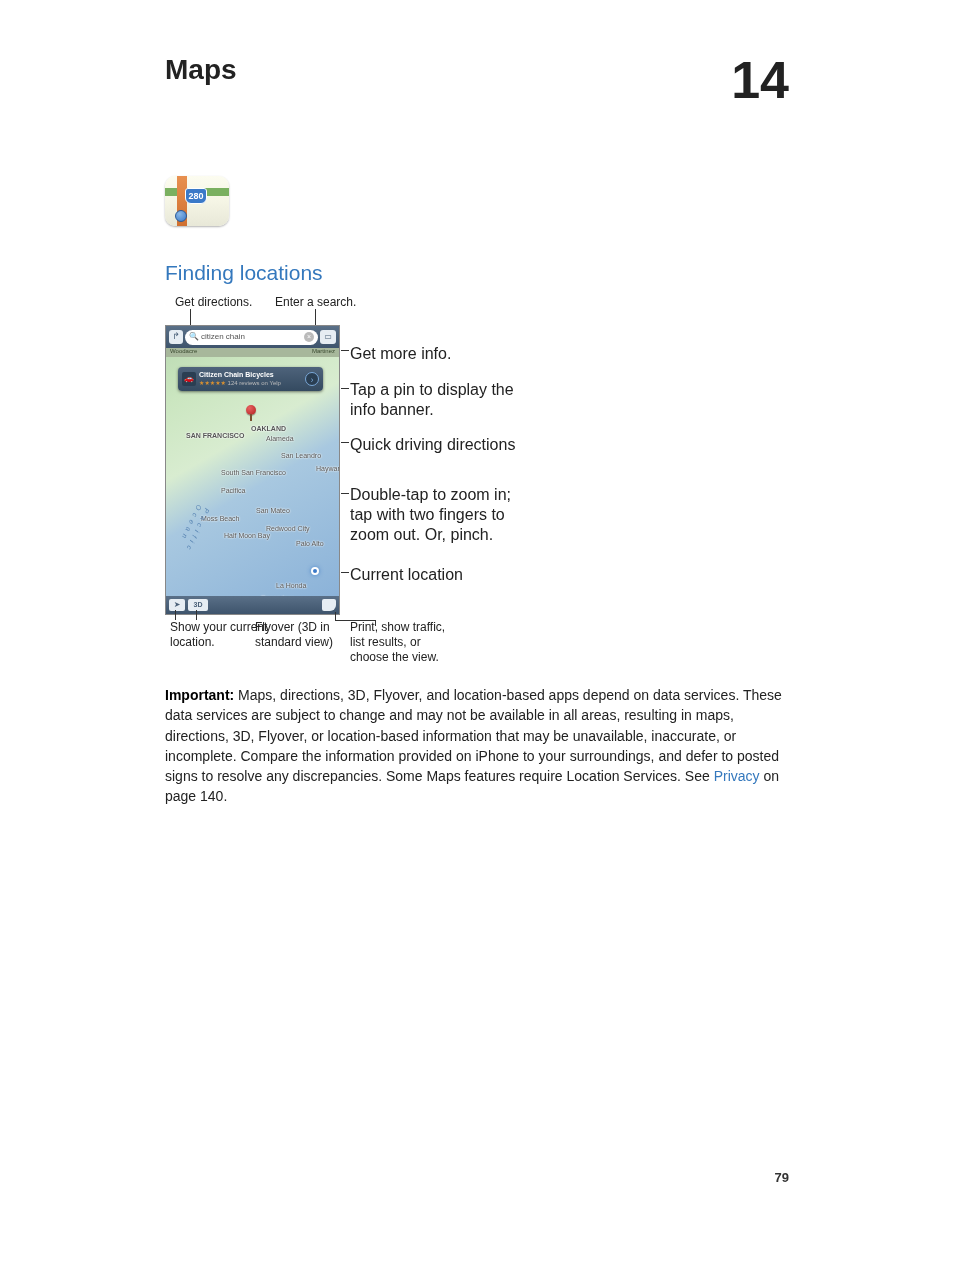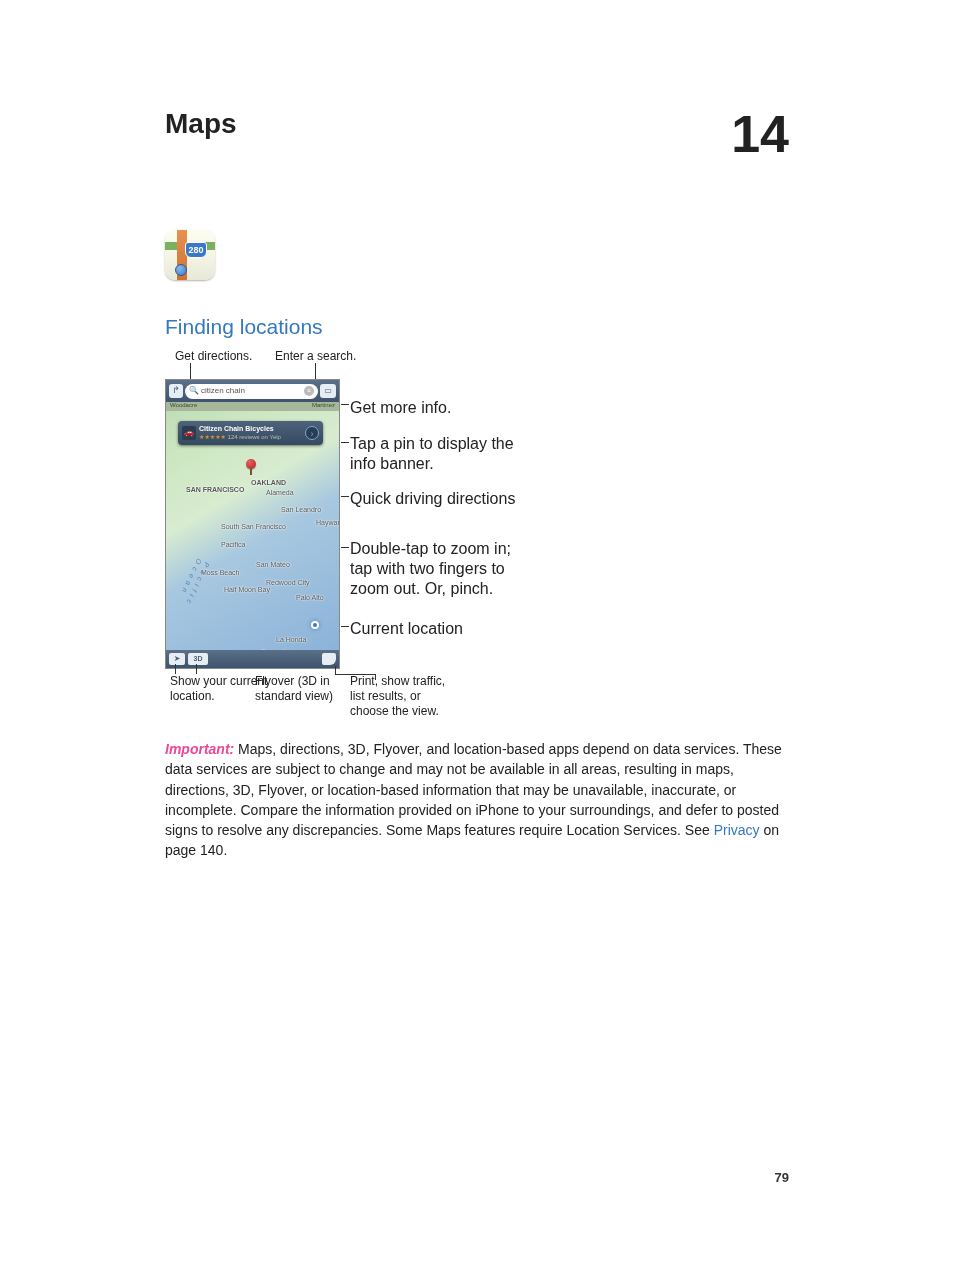--- a/index.html
+++ b/index.html
@@ -5,41 +5,41 @@
   * { box-sizing: border-box; margin: 0; padding: 0; }
   body {
     font-family: "Helvetica Neue", Helvetica, Arial, sans-serif;
     width: 954px;
     height: 1265px;
     background: #fff;
     color: #222;
     position: relative;
   }
   .page {
-    padding: 108px 165px 0 165px;
+    padding: 54px 165px 0 165px;
   }
   .chapter-head {
     display: flex;
     justify-content: space-between;
     align-items: flex-start;
     margin-bottom: 70px;
   }
   .chapter-title {
     font-size: 28px;
     font-weight: 600;
     color: #222;
   }
   .chapter-number {
     font-size: 52px;
     font-weight: 700;
     color: #222;
     line-height: 1;
   }
   .app-icon {
-    width: 50px; height: 50px;
+    width: 64px; height: 50px;
     border-radius: 10px;
     background: linear-gradient(#fcfcf0 0%, #f5f5e5 50%, #e8e8d8 100%);
     box-shadow: 0 1px 2px rgba(0,0,0,0.3);
     position: relative;
     overflow: hidden;
     margin-bottom: 35px;
   }
   .app-icon .road-v { position: absolute; left: 12px; top: 0; width: 10px; height: 100%; background: linear-gradient(#e89050,#d07030); }
   .app-icon .road-h { position: absolute; left: 0; top: 12px; width: 100%; height: 8px; background: #7ab060; }
   .app-icon .shield { position: absolute; left: 20px; top: 12px; width: 22px; height: 16px; background: #3a79c8; border-radius: 3px 3px 6px 6px; border: 1px solid #fff; font-size: 9px; color: #fff; text-align: center; line-height: 14px; font-weight: bold; }
@@ -150,22 +150,21 @@
   .bottom-callout { position: absolute; top: 325px; font-size: 12px; max-width: 105px; }
   .bc1 { left: 5px; }
   .bc2 { left: 90px; }
   .bc3 { left: 185px; }
   .important-para {
     font-size: 14px;
     line-height: 1.45;
     margin-top: 20px;
   }
   .important-label {
-    color: #ec4899;
-    font-style: italic;
+    color: #000000;
     font-weight: 700;
   }
   .page-num {
     position: absolute;
     bottom: 80px;
     right: 165px;
     font-size: 13px;
     font-weight: 700;
     color: #333;
   }

